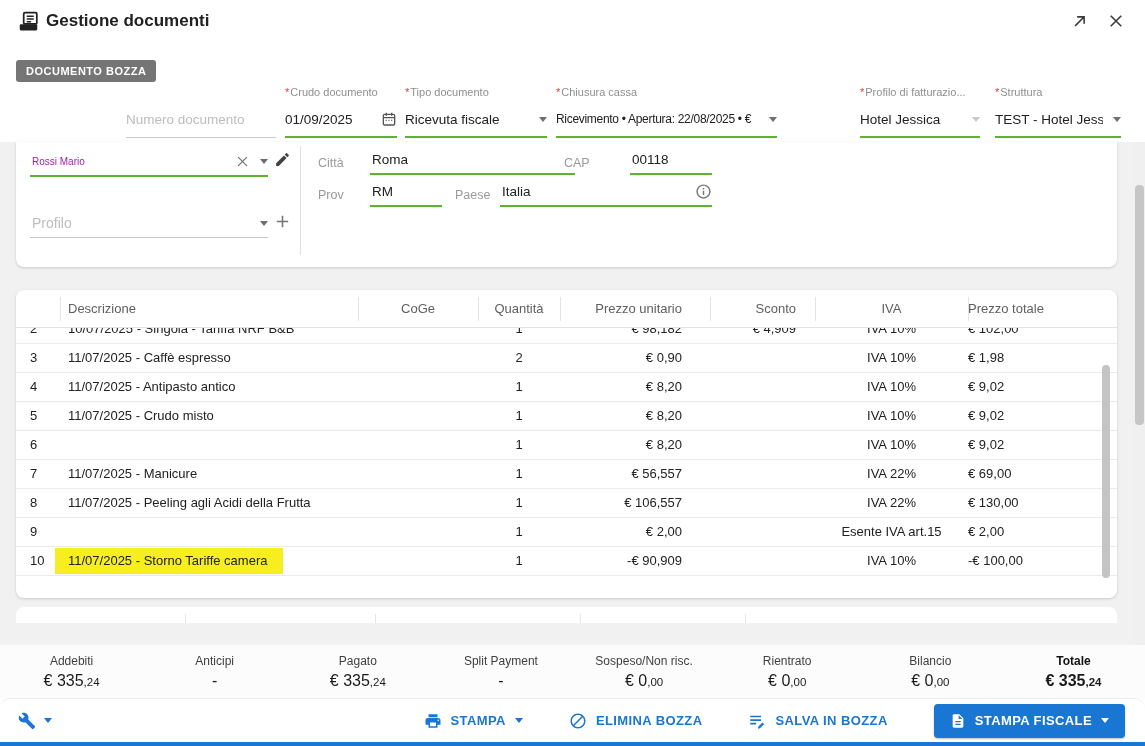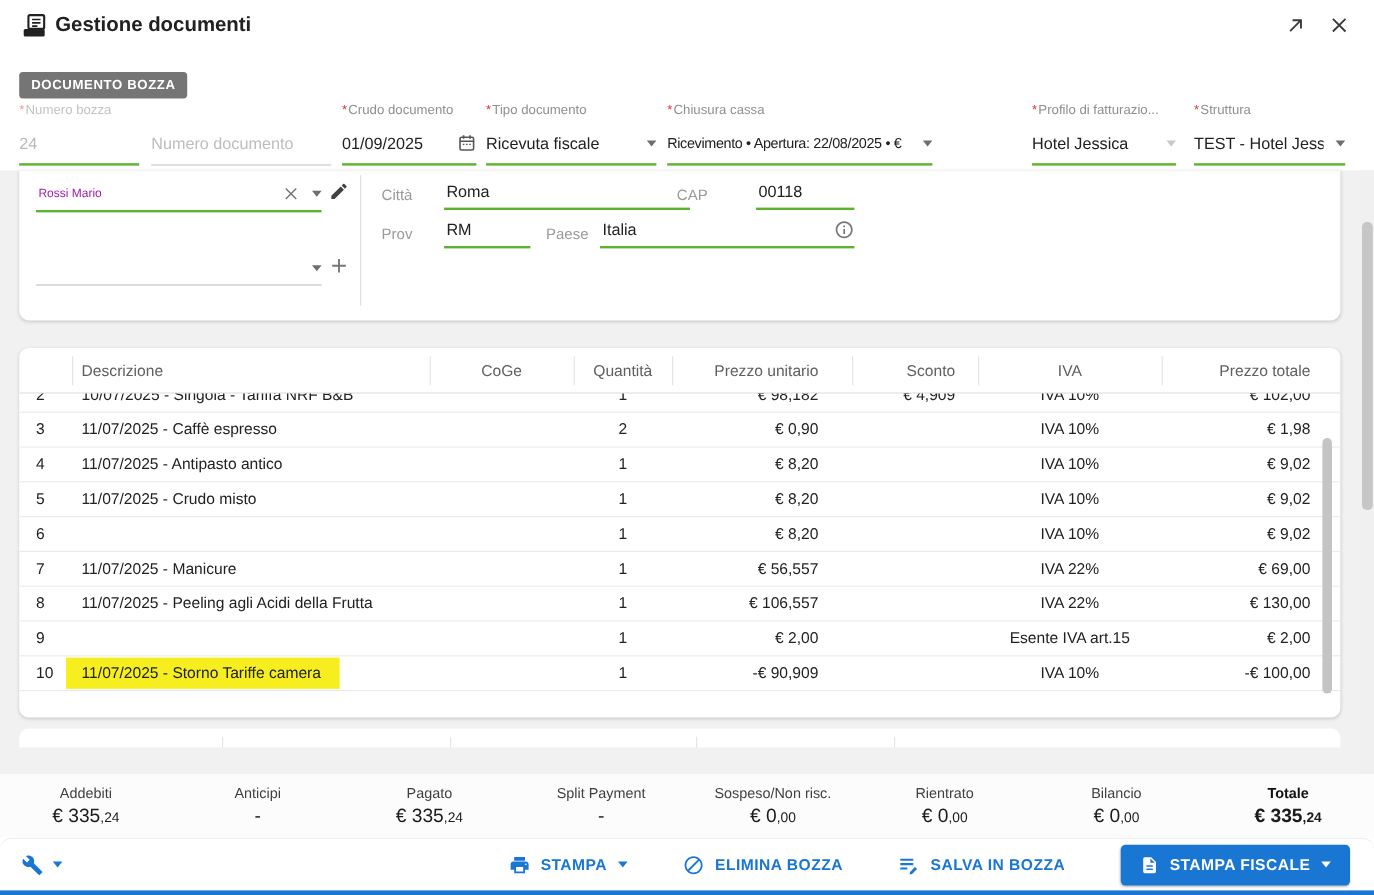--- a/index.html
+++ b/index.html
@@ -70,21 +70,21 @@
   .cwrap{position:absolute;left:0;right:0;top:0;height:28px;font-size:13px;color:#222;}
   .trow.clipped .cwrap{top:-13px;}
   .tc{position:absolute;line-height:28px;white-space:nowrap;}
   .c-num{left:14px;width:30px;}
   .c-desc{left:52px;width:300px;}
   .c-coge{left:342px;width:120px;text-align:center;}
   .c-qta{left:462px;width:82px;text-align:center;}
   .c-pu{left:548px;width:118px;text-align:right;}
   .c-sconto{left:672px;width:108px;text-align:right;}
   .c-iva{left:799px;width:153px;text-align:center;}
-  .c-pt{left:952px;width:124px;text-align:right;}
+  .c-pt{left:952px;width:124px;text-align:left;}
   .hl{background:#f6ee1f;display:inline-block;padding:0 16px 0 13px;margin-left:-13px;
       height:26px;line-height:26px;vertical-align:top;margin-top:1px;}
   .inner-sb{position:absolute;left:1086px;top:75px;width:8px;height:213px;background:#c4c4c4;
             border-radius:4px;cursor:pointer;}
 
   .card3{left:16px;top:607px;width:1101px;height:16px;border-radius:8px 8px 0 0;box-shadow:none;}
   .pd{position:absolute;bottom:0;height:9px;width:1px;background:#e6e6e6;}
 
   
   .summary{position:absolute;left:0;top:645px;width:1145px;height:53px;background:#fcfcfc;
@@ -134,27 +134,20 @@
     </svg>
   </div>
 
   <div class="topwhite"></div>
   <div class="graybg"></div>
 
   <div class="badge">DOCUMENTO BOZZA</div>
 
   <div class="topwhite" style="background:transparent;pointer-events:none;"></div>
 
-  <div class="field fx1 disabled">
-    <div class="f-label"><span class="ast">*</span><span>Numero bozza</span></div>
-    <div class="f-val">
-        <input readonly="" value="24" style="">
-      </div>
-    <div class="f-under"></div>
-  </div>
 
   <div class="field fx2">
     <div class="f-label">&nbsp;</div>
     <div class="f-val">
         <input placeholder="Numero documento" style="">
       </div>
     <div class="f-under gray"></div>
   </div>
 
   <div class="field fx3">
@@ -212,20 +205,21 @@
       <svg class="mini-ic" width="15" height="15" viewBox="0 0 24 24">
         <path d="M5 5l14 14M19 5L5 19" stroke="#757575" stroke-width="2"></path>
       </svg>
       <span class="caret" style="margin-left:10px;"></span>
     </div>
     <svg class="pencil" width="17" height="17" viewBox="0 0 24 24">
       <path d="M3 17.25V21h3.75L17.81 9.94l-3.75-3.75L3 17.25zM20.71 7.04c.39-.39.39-1.02 0-1.41l-2.34-2.34c-.39-.39-1.02-.39-1.41 0l-1.83 1.83 3.75 3.75 1.83-1.83z" fill="#424242"></path>
     </svg>
 
     <div class="prof-wrap">
+      <input placeholder="Profilo" style="">
       <span class="caret"></span>
     </div>
     <svg class="plus" width="17" height="17" viewBox="0 0 24 24">
       <path d="M12 4v16M4 12h16" stroke="#757575" stroke-width="2.2"></path>
     </svg>
 
     <div class="cdiv"></div>
 
     <div class="clabel" style="left:302px;top:14px;">Città</div>
     <div class="cwrapI" style="left:354px;top:4px;width:205px;">

